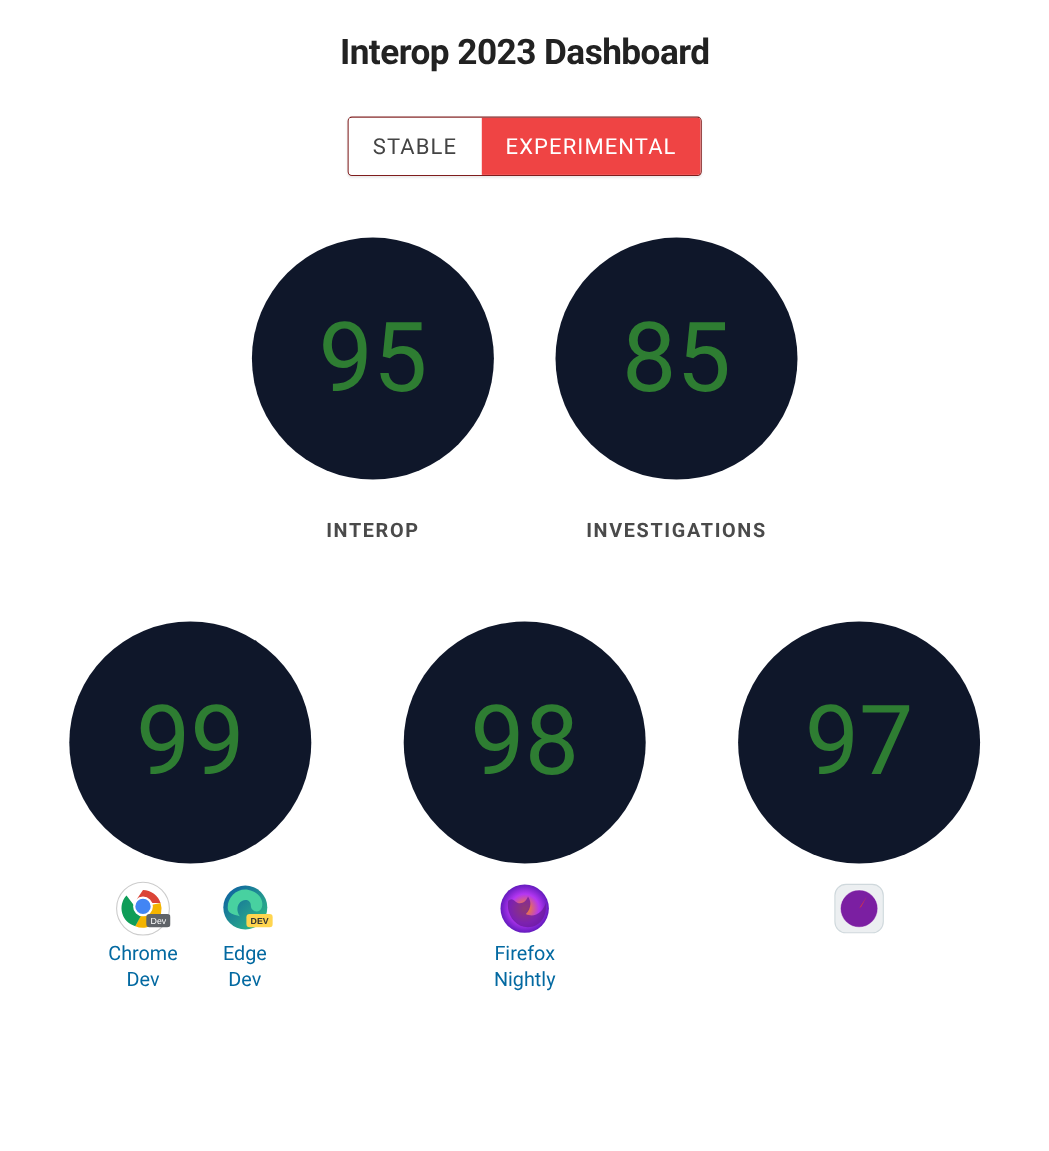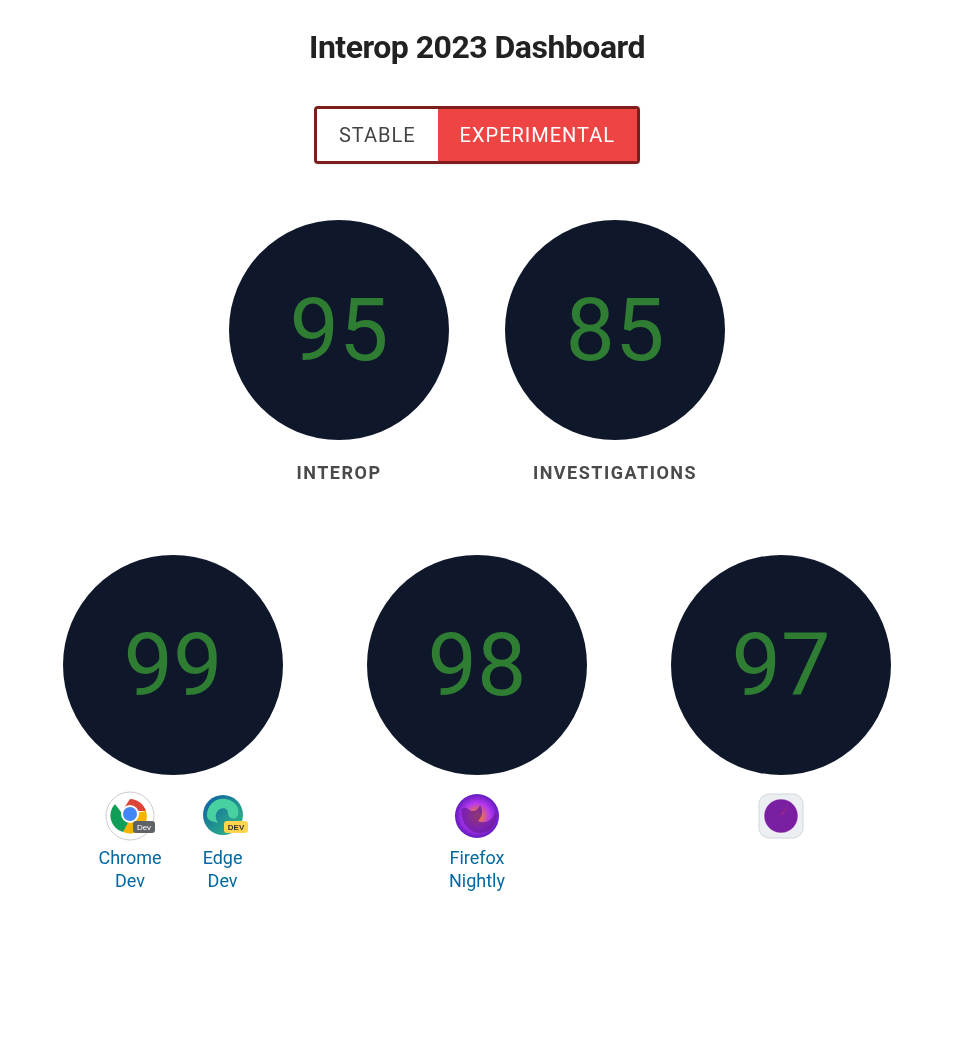--- a/index.html
+++ b/index.html
@@ -19,21 +19,21 @@
   }
   h1.title {
     font-size: 32px;
     font-weight: 700;
     letter-spacing: -0.5px;
     color: #222;
     margin-bottom: 40px;
   }
   .toggle {
     display: flex;
-    border: 3px solid #7f1d1d;
+    border: 1px solid #7f1d1d;
     border-radius: 4px;
     overflow: hidden;
     box-shadow: 0 1px 2px rgba(0,0,0,0.08);
     margin-bottom: 56px;
   }
   .toggle button {
     border: none;
     background: #fff;
     padding: 14px 22px;
     font-size: 20px;
@@ -68,21 +68,21 @@
     align-items: center;
     justify-content: center;
   }
   .circle .num {
     font-size: 88px;
     font-weight: 400;
     color: #2e7d32;
     line-height: 1;
   }
   .caption {
-    margin-top: 22px;
+    margin-top: 36px;
     font-size: 18px;
     font-weight: 700;
     letter-spacing: 1.5px;
     color: #4a4a4a;
     text-align: center;
   }
   .browsers {
     margin-top: 16px;
     display: flex;
     gap: 36px;

